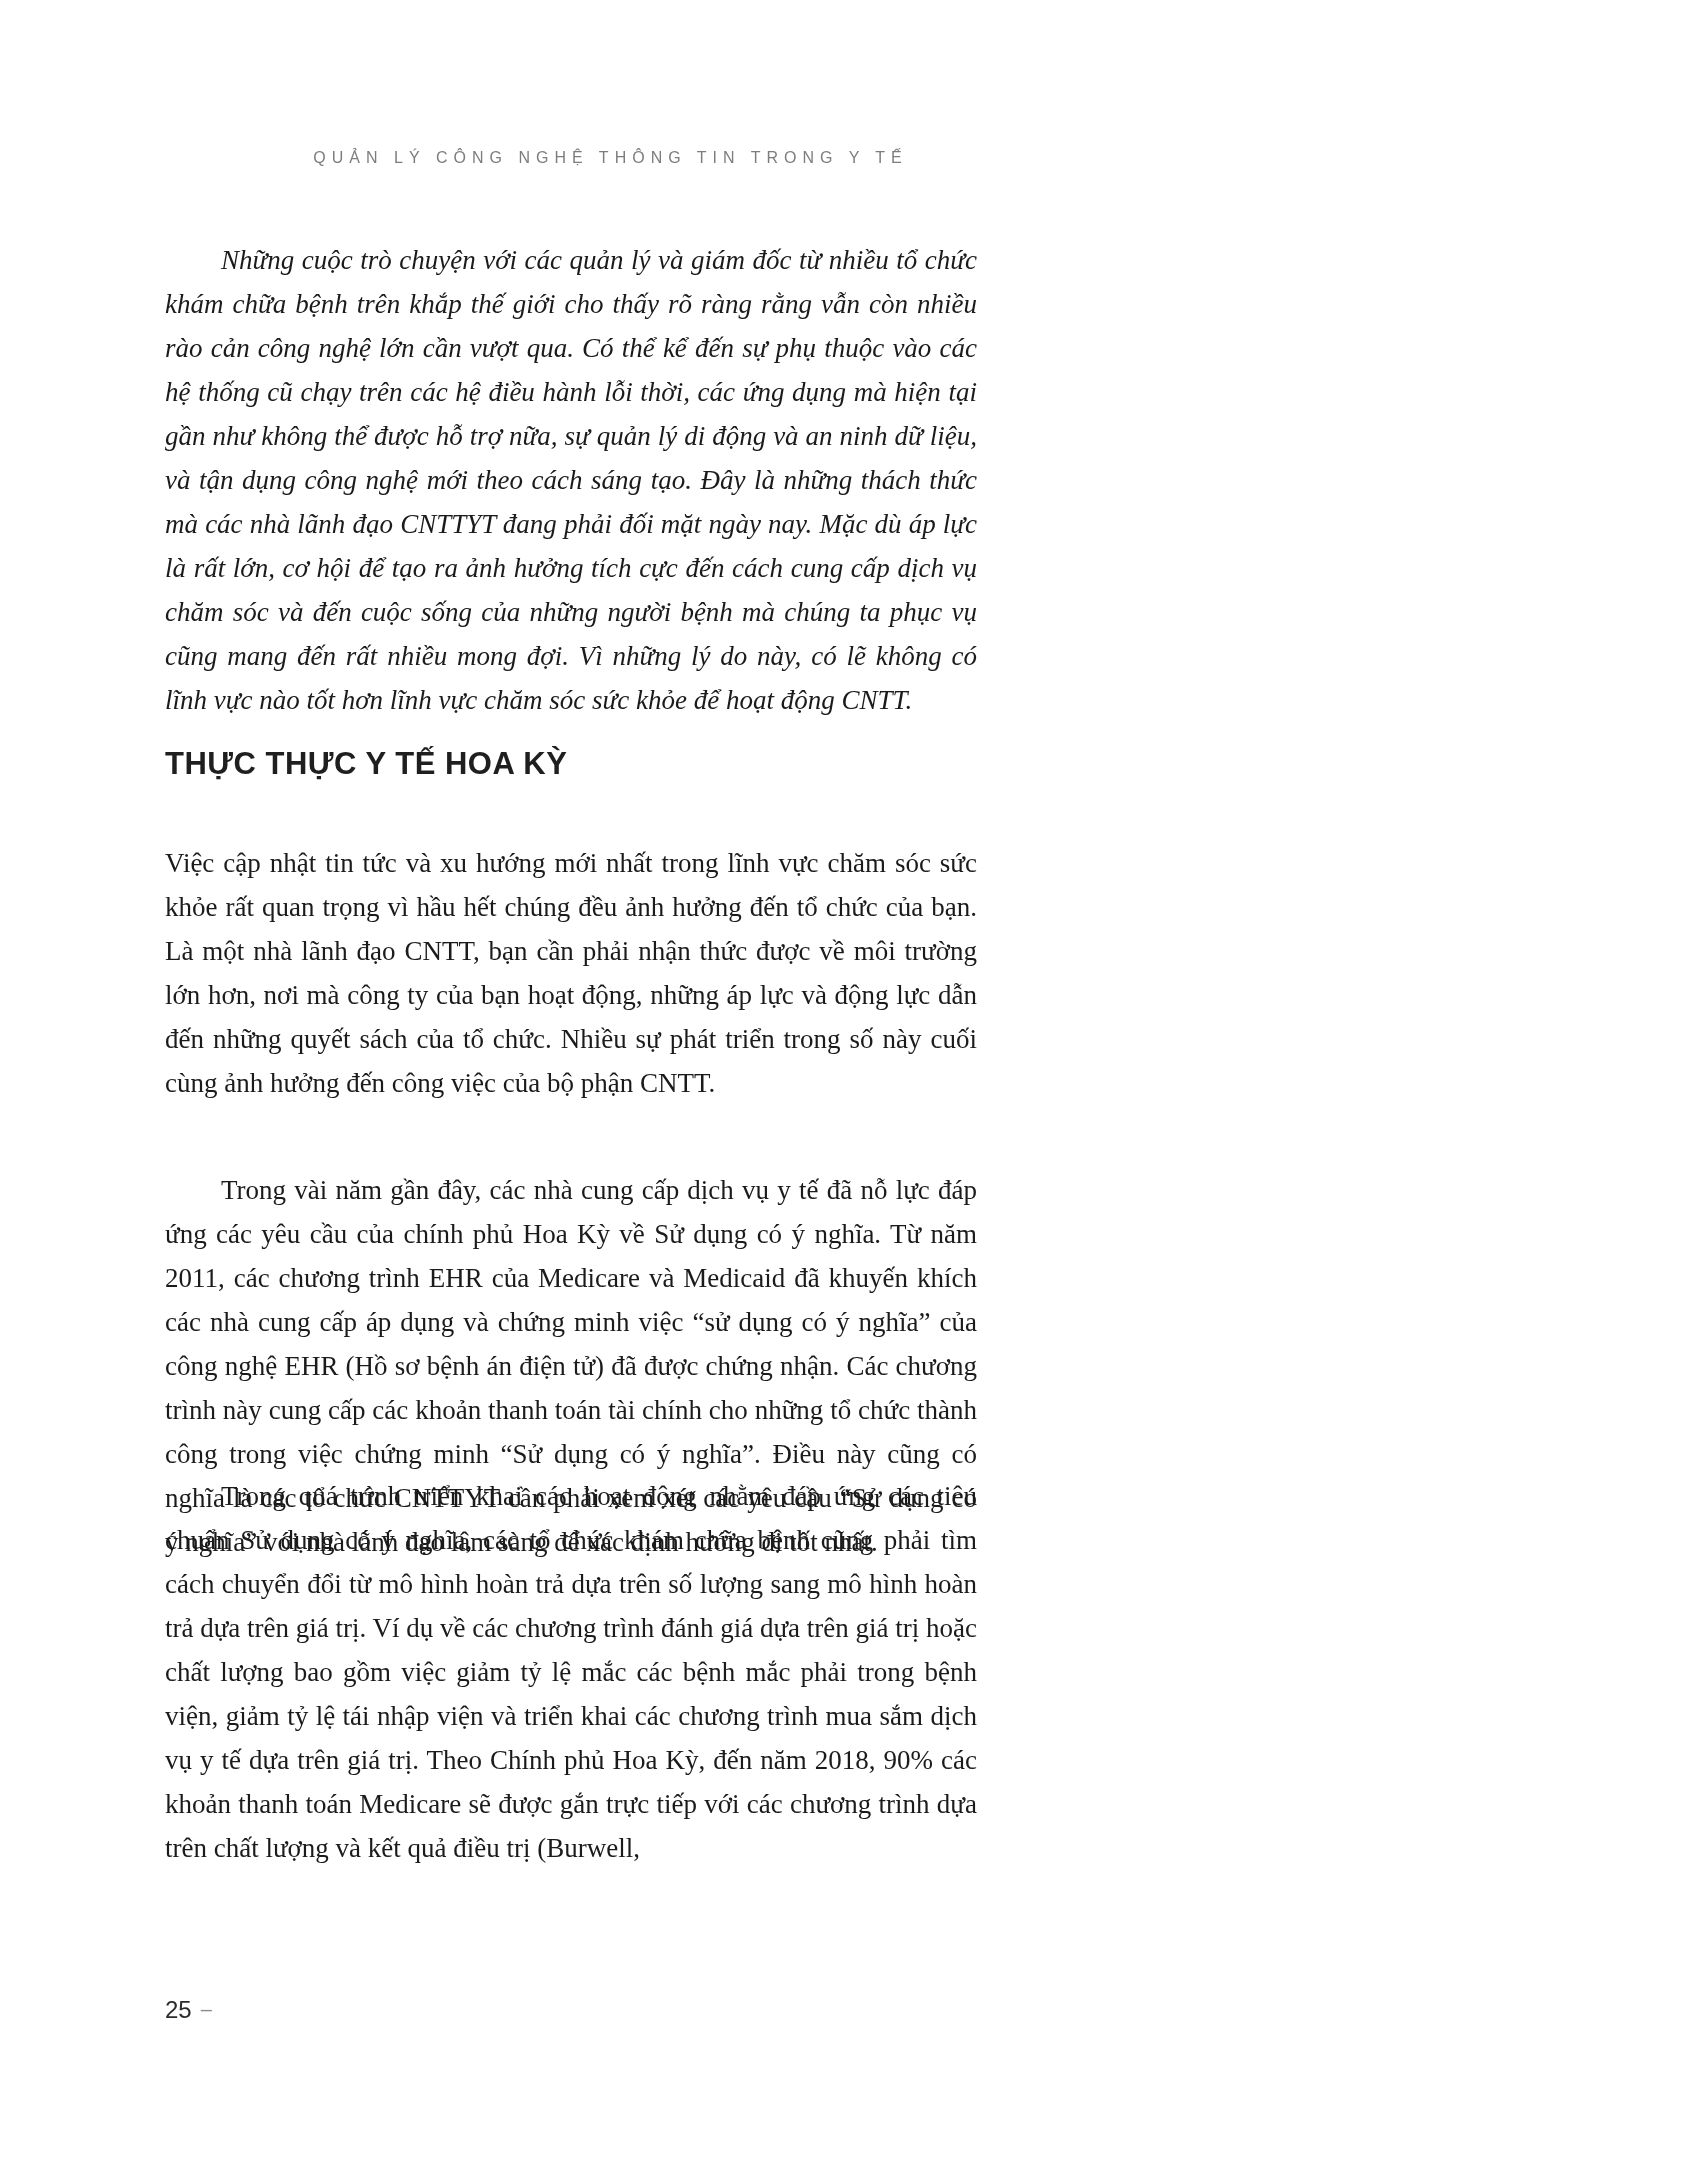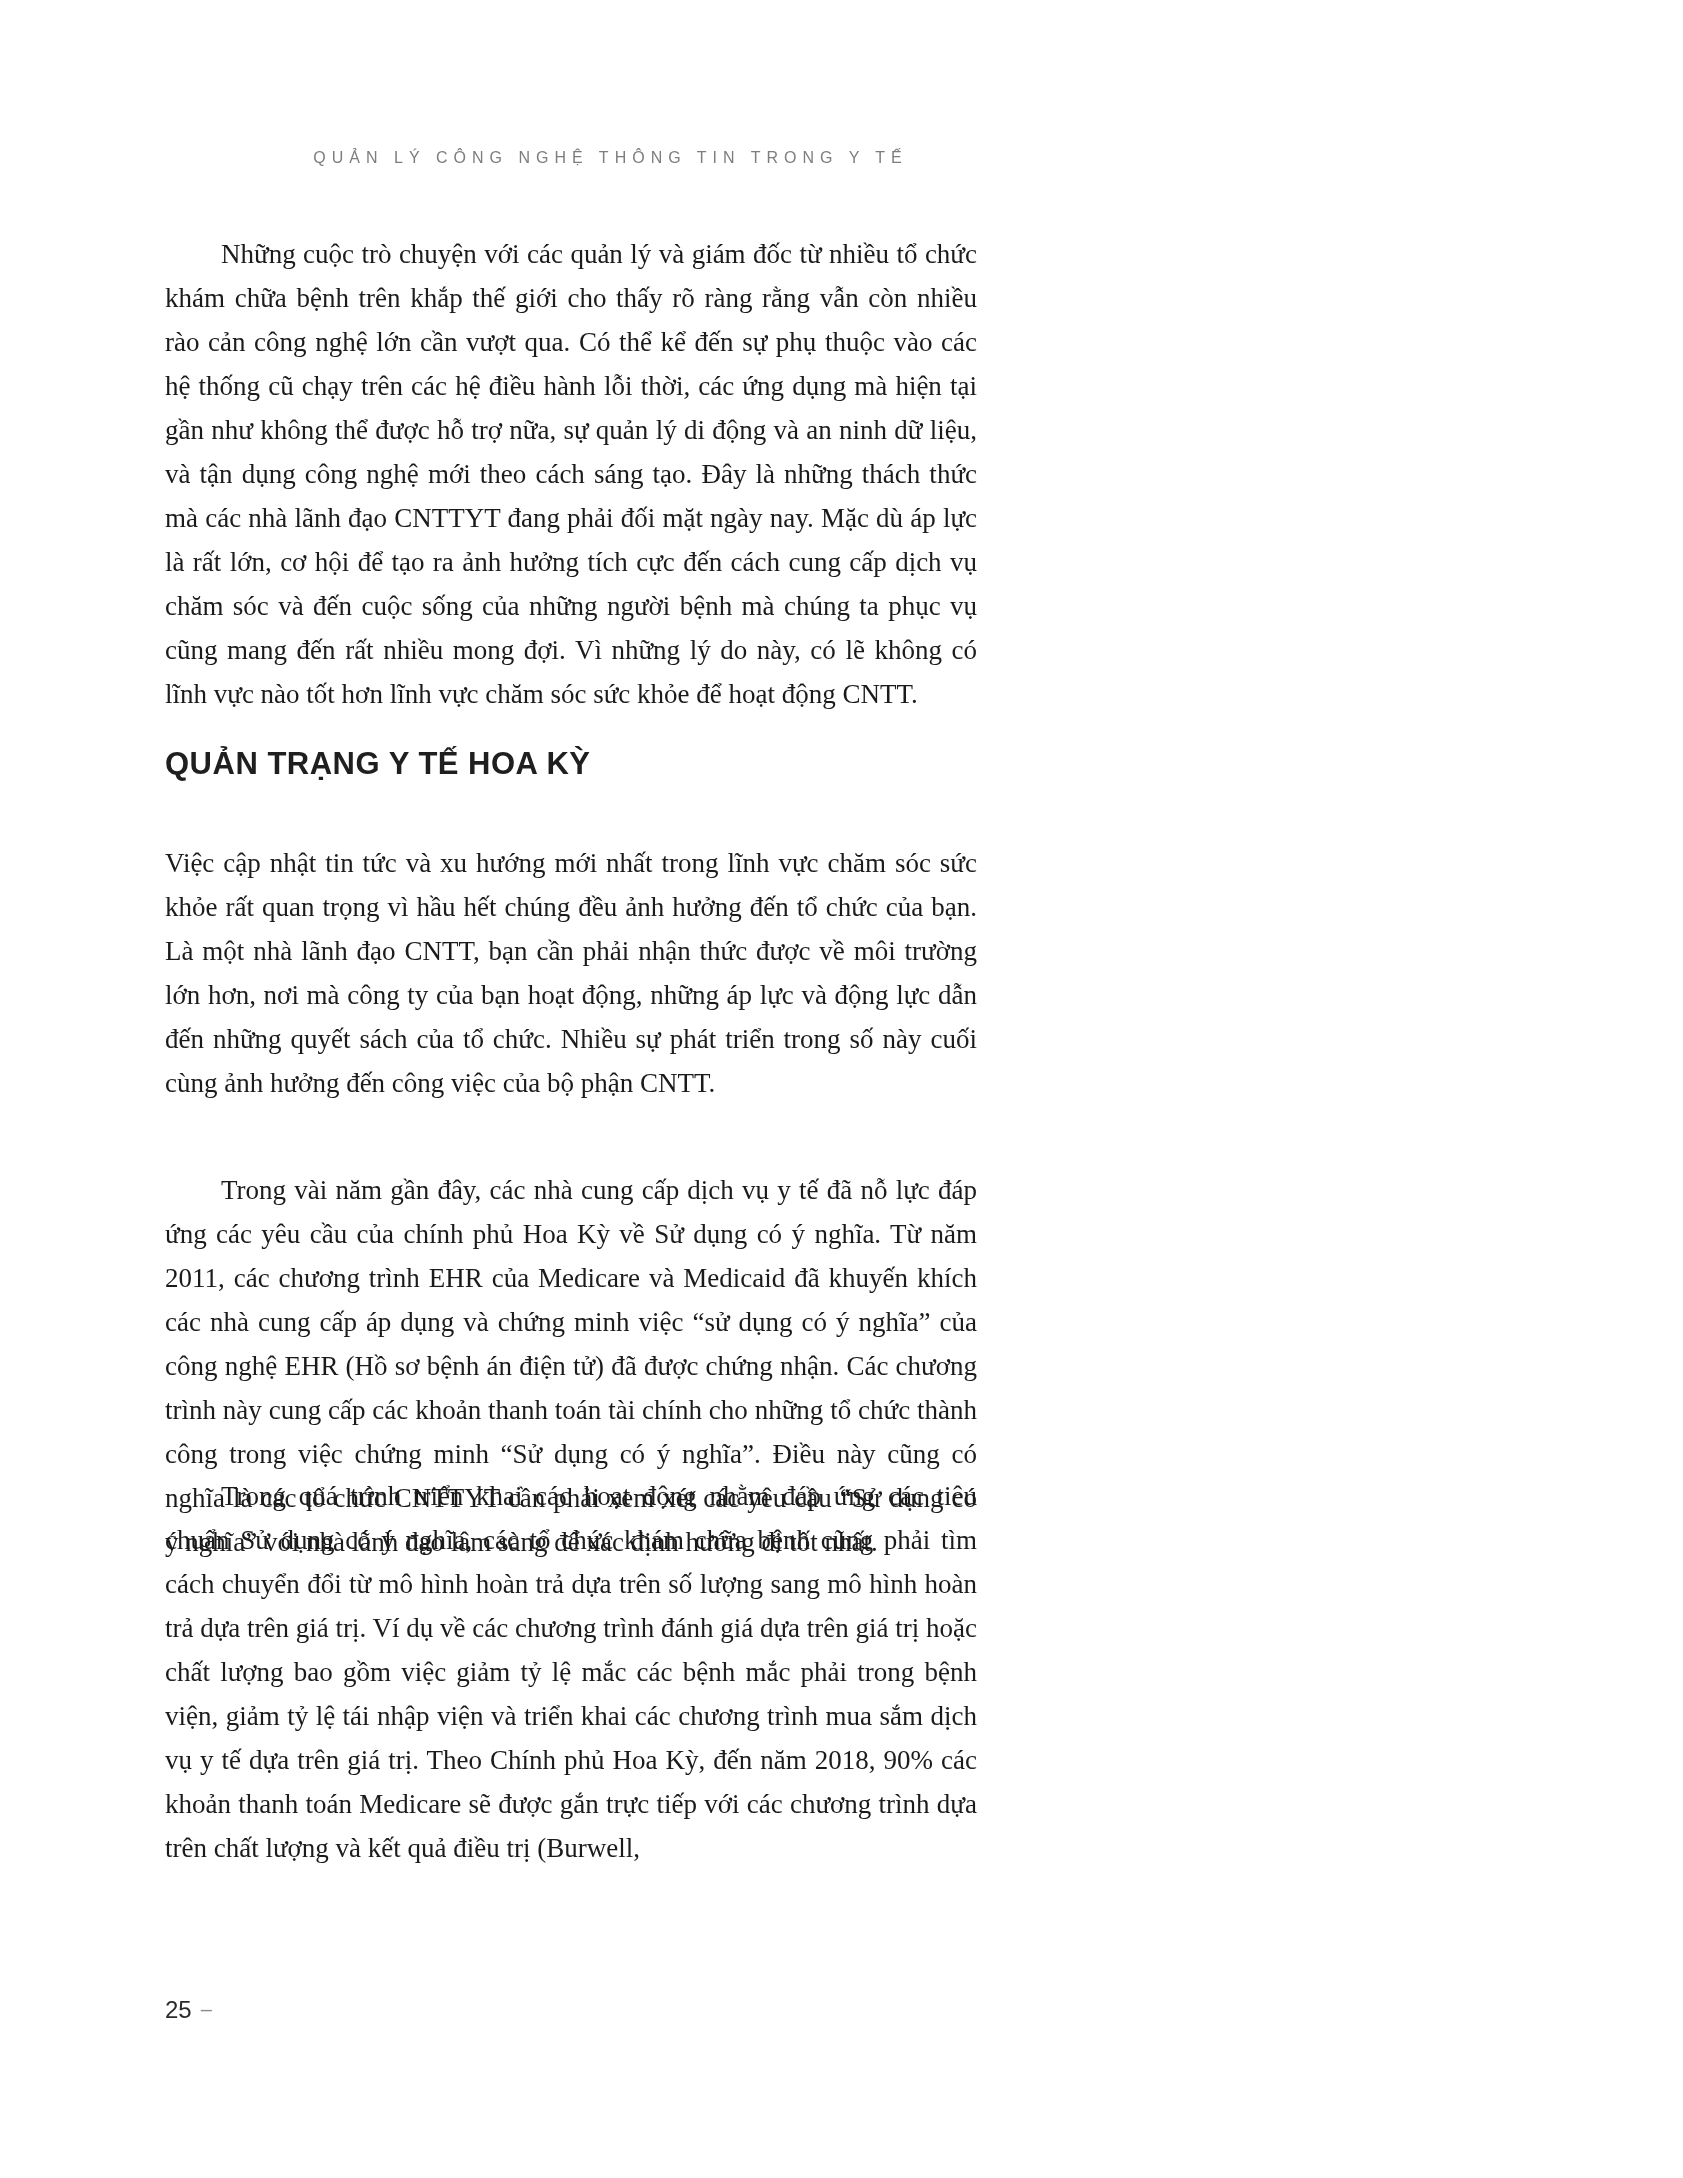--- a/index.html
+++ b/index.html
@@ -33,21 +33,21 @@
     width: 812px;
     margin: 0;
     font-family: "Liberation Serif", serif;
     font-size: 27px;
     line-height: 44px;
     color: #1b1b1b;
     text-align: justify;
     hyphens: none;
   }
   .indent { text-indent: 56px; }
-  .pos-p1 { top: 232px; }
+  .pos-p1 { top: 238px; font-style: italic; }
   .section-heading {
     position: absolute;
     top: 746px;
     left: 165px;
     width: 812px;
     margin: 0;
     font-family: "Liberation Sans", sans-serif;
     font-size: 31px;
     font-weight: 700;
     letter-spacing: 0.5px;
@@ -74,21 +74,21 @@
 </style>
 </head>
 <body>
 
 <div class="page">
 
   <header class="running-head">QUẢN LÝ CÔNG NGHỆ THÔNG TIN TRONG Y TẾ</header>
 
   <p class="body-para indent pos-p1">Những cuộc trò chuyện với các quản lý và giám đốc từ nhiều tổ chức khám chữa bệnh trên khắp thế giới cho thấy rõ ràng rằng vẫn còn nhiều rào cản công nghệ lớn cần vượt qua. Có thể kể đến sự phụ thuộc vào các hệ thống cũ chạy trên các hệ điều hành lỗi thời, các ứng dụng mà hiện tại gần như không thể được hỗ trợ nữa, sự quản lý di động và an ninh dữ liệu, và tận dụng công nghệ mới theo cách sáng tạo. Đây là những thách thức mà các nhà lãnh đạo CNTTYT đang phải đối mặt ngày nay. Mặc dù áp lực là rất lớn, cơ hội để tạo ra ảnh hưởng tích cực đến cách cung cấp dịch vụ chăm sóc và đến cuộc sống của những người bệnh mà chúng ta phục vụ cũng mang đến rất nhiều mong đợi. Vì những lý do này, có lẽ không có lĩnh vực nào tốt hơn lĩnh vực chăm sóc sức khỏe để hoạt động CNTT.</p>
 
-  <h2 class="section-heading">QUẢN TRẠNG Y TẾ HOA KỲ</h2>
+  <h2 class="section-heading">THỰC THỰC Y TẾ HOA KỲ</h2>
 
   <p class="body-para pos-p2">Việc cập nhật tin tức và xu hướng mới nhất trong lĩnh vực chăm sóc sức khỏe rất quan trọng vì hầu hết chúng đều ảnh hưởng đến tổ chức của bạn. Là một nhà lãnh đạo CNTT, bạn cần phải nhận thức được về môi trường lớn hơn, nơi mà công ty của bạn hoạt động, những áp lực và động lực dẫn đến những quyết sách của tổ chức. Nhiều sự phát triển trong số này cuối cùng ảnh hưởng đến công việc của bộ phận CNTT.</p>
 
   <p class="body-para indent pos-p3">Trong vài năm gần đây, các nhà cung cấp dịch vụ y tế đã nỗ lực đáp ứng các yêu cầu của chính phủ Hoa Kỳ về Sử dụng có ý nghĩa. Từ năm 2011, các chương trình EHR của Medicare và Medicaid đã khuyến khích các nhà cung cấp áp dụng và chứng minh việc “sử dụng có ý nghĩa” của công nghệ EHR (Hồ sơ bệnh án điện tử) đã được chứng nhận. Các chương trình này cung cấp các khoản thanh toán tài chính cho những tổ chức thành công trong việc chứng minh “Sử dụng có ý nghĩa”. Điều này cũng có nghĩa là các tổ chức CNTTYT cần phải xem xét các yêu cầu “Sử dụng có ý nghĩa” với nhà lãnh đạo lâm sàng để xác định hướng đi tốt nhất.</p>
 
   <p class="body-para indent pos-p4">Trong quá trình triển khai các hoạt động nhằm đáp ứng các tiêu chuẩn Sử dụng có ý nghĩa, các tổ chức khám chữa bệnh cũng phải tìm cách chuyển đổi từ mô hình hoàn trả dựa trên số lượng sang mô hình hoàn trả dựa trên giá trị. Ví dụ về các chương trình đánh giá dựa trên giá trị hoặc chất lượng bao gồm việc giảm tỷ lệ mắc các bệnh mắc phải trong bệnh viện, giảm tỷ lệ tái nhập viện và triển khai các chương trình mua sắm dịch vụ y tế dựa trên giá trị. Theo Chính phủ Hoa Kỳ, đến năm 2018, 90% các khoản thanh toán Medicare sẽ được gắn trực tiếp với các chương trình dựa trên chất lượng và kết quả điều trị (Burwell,</p>
 
   <footer class="page-footer">
     <span>25</span><span class="dash">–</span>
   </footer>

